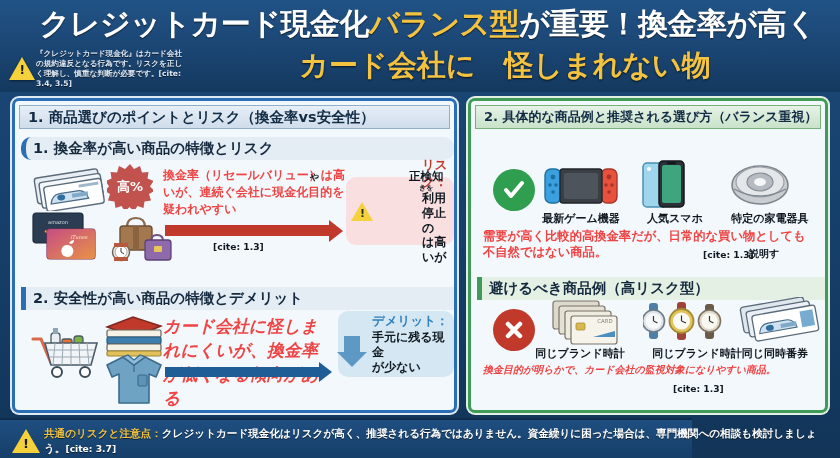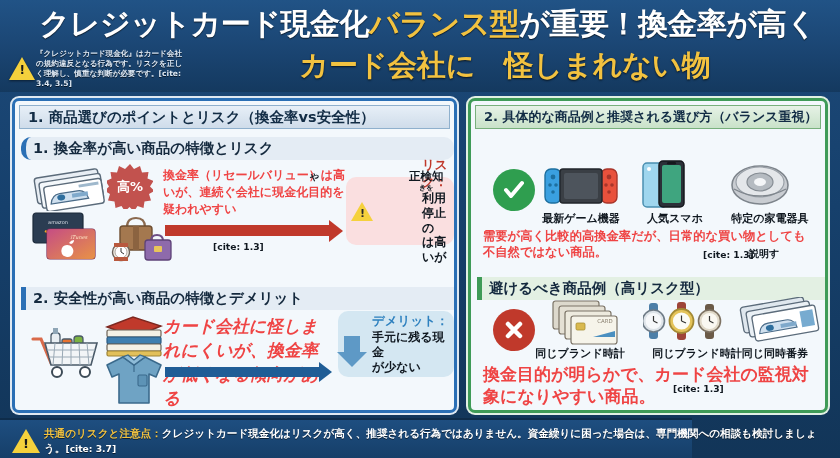--- a/index.html
+++ b/index.html
@@ -460,21 +460,21 @@
           <rect x="41" y="27" width="16" height="4" fill="#7fa9cb"></rect>
           <rect x="62" y="18" width="13" height="16" fill="#4a8fc0" opacity="0.75"></rect>
         </g>
       </svg>
     </div>
 
     <div class="cap" style="left:56px; top:245px; width:106px;">同じブランド時計</div>
     <div class="cap" style="left:176px; top:245px; width:100px;">同じブランド時計</div>
     <div class="cap" style="left:256px; top:245px; width:96px;">同じ同時番券</div>
 
-    <div class="body-txt" style="left:12px; top:262px; width:336px; font-size:17px; line-height:1.3;">換金目的が明らかで、カード会社の監視対象になりやすい商品。</div>
+    <div class="body-txt" style="left:12px; top:262px; width:336px; font-size:10px; line-height:1.3;font-style:italic;">換金目的が明らかで、カード会社の監視対象になりやすい商品。</div>
     <div class="cite" style="left:202px; top:282px;">[cite: 1.3]</div>
   </div>
 
   <div class="footer">
     <div class="footer-tri"></div>
     <div class="footer-txt"><span class="lbl">共通のリスクと注意点：</span><span>クレジットカード現金化はリスクが高く、推奨される行為ではありません。資金繰りに困った場合は、専門機関への相談も検討しましょう。</span><span style="font-size:9.2px;">[cite: 3.7]</span></div>
   </div>
 
 </div>
 

